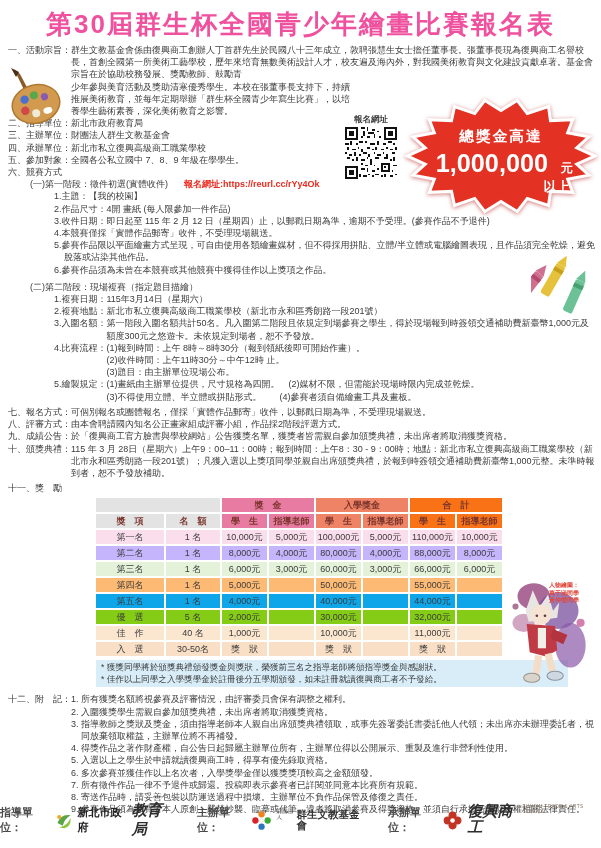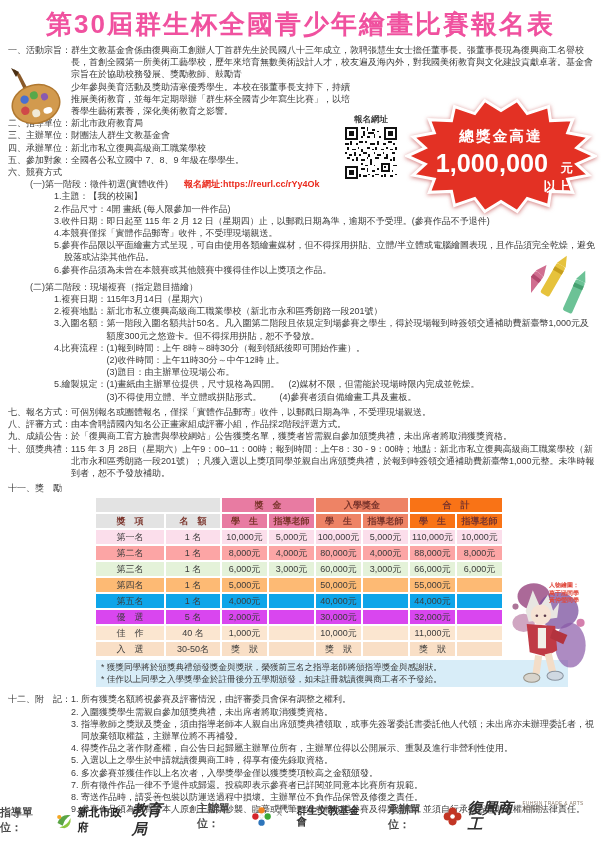--- a/index.html
+++ b/index.html
@@ -20,38 +20,38 @@
   .gap-top{margin-top:3px;}
   
   .prize-table{border-collapse:separate;border-spacing:2px;margin:2px 0 0 86px;text-align:center;}
   .prize-table td{font-size:9px;line-height:11px;padding:1.5px 0;}
   .hdr{font-weight:bold;color:#7b352c;}
   .bg-gray{background:#e3e3e3;}
   .bg-pinkh{background:#e87ba2;}
   .bg-salmonh{background:#ee8365;}
   .bg-orangeh{background:#f97316;}
   .c-rank{width:68px;} .c-quota{width:54px;} .c-val{width:45px;}
-  .r1 td{background:#fbdeeb;} .r2 td{background:#fca5a5;} .r3 td{background:#e4f2d9;}
-  .r4 td{background:#fdba74;margin-left:33px;} .r5 td{background:#0ea5e9;} .r6 td{background:#d946ef;margin-left:12px;}
+  .r1 td{background:#fbdeeb;} .r2 td{background:#c4b5fd;} .r3 td{background:#e4f2d9;}
+  .r4 td{background:#fdba74;margin-left:33px;} .r5 td{background:#0ea5e9;} .r6 td{background:#84cc16;margin-left:12px;}
   .r7 td{background:#fbe6d0;} .r8 td{background:#f9dfc6;margin-top:36px;}
   .table-notes{margin:2px 0 0 88px;width:462px;background:#d8edf8;padding:2px 5px;
                font-size:8.6px;line-height:11.5px;}
   .s12{margin-top:6px;}
   
   .palette{position:absolute;left:6px;top:68px;}
   .qr-block{position:absolute;left:343px;top:114px;width:56px;text-align:center;}
   .qr-label{font-size:8.5px;font-weight:bold;color:#3b3b3b;margin-bottom:1px;}
   .badge{position:absolute;left:405px;top:97px;width:192px;height:118px;}
   .crayons{position:absolute;left:531px;top:253px;}
   .illustration{position:absolute;left:494px;top:570px;}
   .credit{position:absolute;left:549px;top:582px;width:50px;font-size:6px;line-height:7.5px;
           color:#e0483c;font-weight:bold;z-index:5;}
   
   .footer{position:absolute;left:0;right:0;bottom:9px;display:flex;justify-content:center;
-          align-items:flex-start;gap:24px;}
+          align-items:center;gap:24px;}
   .unit{display:flex;align-items:center;gap:4px;}
   .unit-role{font-size:11px;font-weight:bold;color:#4a4a4a;}
   .unit-col{display:flex;flex-direction:row;line-height:1.05;}
   .u-small{font-size:5.5px;color:#555;}
   .u-name{font-size:10.5px;font-weight:bold;color:#333;}
   .u-city{font-size:11px;font-weight:bold;color:#222;}
   .u-callig{font-family:"Liberation Serif","DejaVu Serif",serif;font-style:italic;
             font-weight:bold;font-size:15px;color:#2e2e2e;}
   .u-sub{font-size:4.8px;color:#8a7a6a;letter-spacing:.4px;}
 </style>
@@ -270,21 +270,21 @@
       <div class="hang">5.參賽作品限以平面繪畫方式呈現，可自由使用各類繪畫媒材，但不得採用拼貼、立體/半立體或電腦繪圖表現，且作品須完全乾燥，避免脫落或沾染其他作品。</div>
       <div class="hang">6.參賽作品須為未曾在本競賽或其他競賽中獲得佳作以上獎項之作品。</div>
     </div>
 
     <div class="sub-indent stage2">(二)第二階段：現場複賽（指定題目描繪）</div>
     <div class="num-list">
       <div>1.複賽日期：115年3月14日（星期六）</div>
       <div>2.複賽地點：新北市私立復興高級商工職業學校（新北市永和區秀朗路一段201號）</div>
       <div class="row">
         <div class="row-label">3.入圍名額：</div>
-        <div class="row-content">第一階段入圍名額共計50名。凡入圍第二階段且依規定到場參賽之學生，得於現場報到時簽領交通補助費新臺幣1,000元及額度300元之悠遊卡。但不得採用拼貼，恕不予發放。</div>
+        <div class="row-content">第一階段入圍名額共計50名。凡入圍第二階段且依規定到場參賽之學生，得於現場報到時簽領交通補助費新臺幣1,000元及額度300元之悠遊卡。未依規定到場者，恕不予發放。</div>
       </div>
       <div class="row">
         <div class="row-label">4.比賽流程：</div>
         <div class="row-content">
           <div>(1)報到時間：上午 8時～8時30分（報到領紙後即可開始作畫）。</div>
           <div>(2)收件時間：上午11時30分～中午12時 止。</div>
           <div>(3)題目：由主辦單位現場公布。</div>
         </div>
       </div>
       <div class="row">

